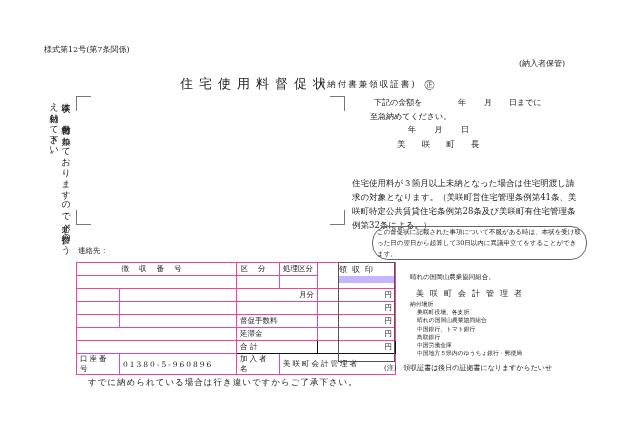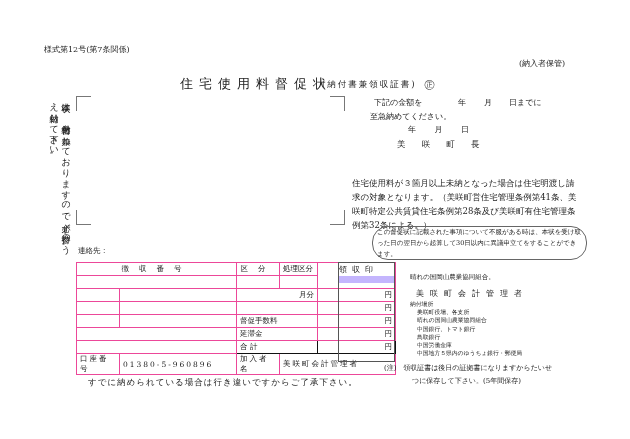--- a/index.html
+++ b/index.html
@@ -164,16 +164,15 @@
   <div class="ind">美咲町役場、各支所</div>
   <div class="ind">晴れの国岡山農業協同組合</div>
   <div class="ind">中国銀行、トマト銀行</div>
   <div class="ind">鳥取銀行</div>
   <div class="ind">中国労働金庫</div>
   <div class="ind">中国地方５県内のゆうちょ銀行・郵便局</div>
 </div>
 
 <div class="abs note">
   <div><span>(注)</span>&nbsp;&nbsp;&nbsp;<span>領収証書は後日の証拠書になりますからたいせ</span></div>
-  <div class="cont">つに保存して下さい。(5年間保存)</div>
 </div>
 
 <div class="abs already">すでに納められている場合は行き違いですからご了承下さい。</div>
 
 </body></html>

